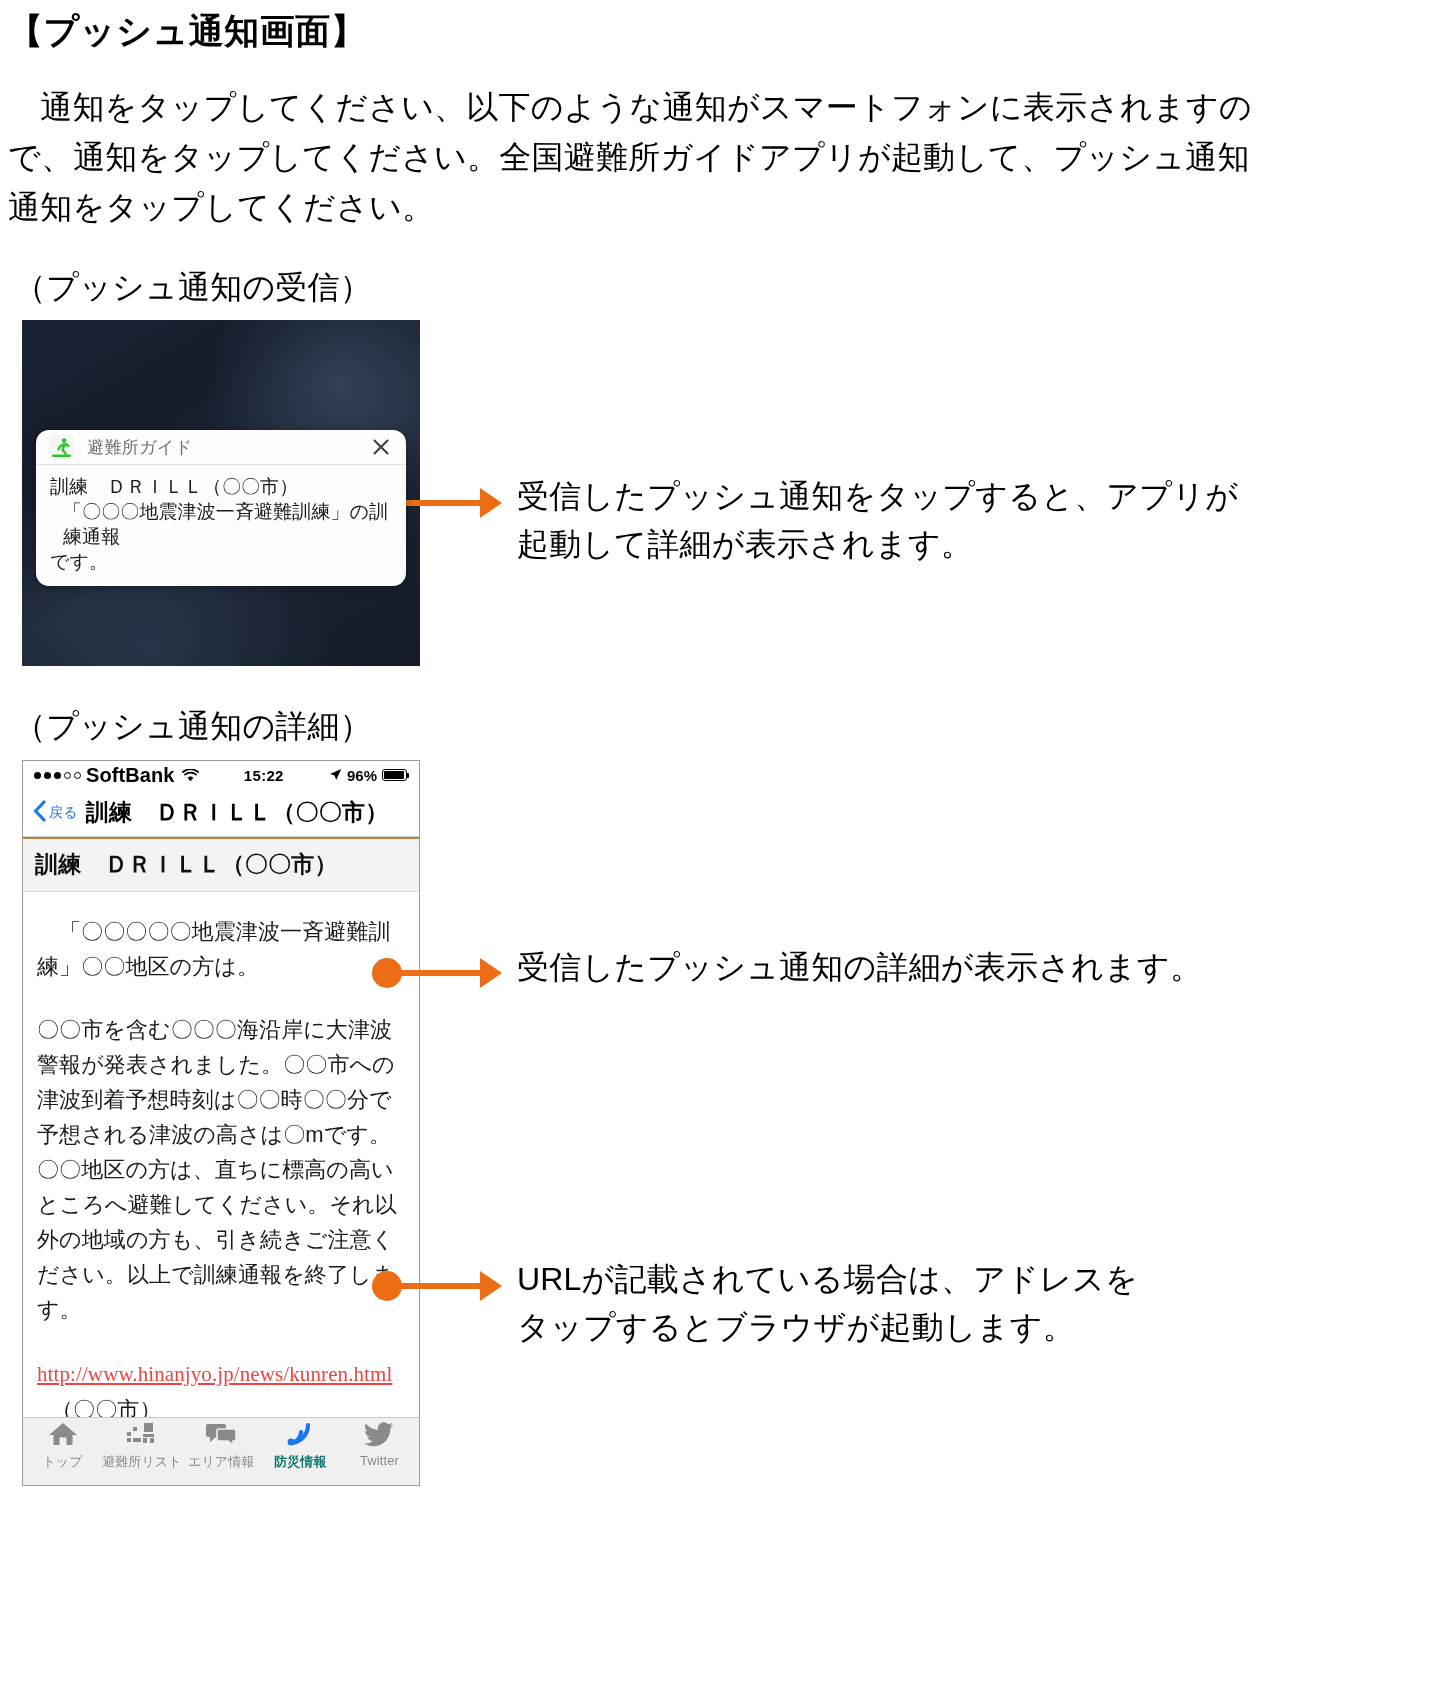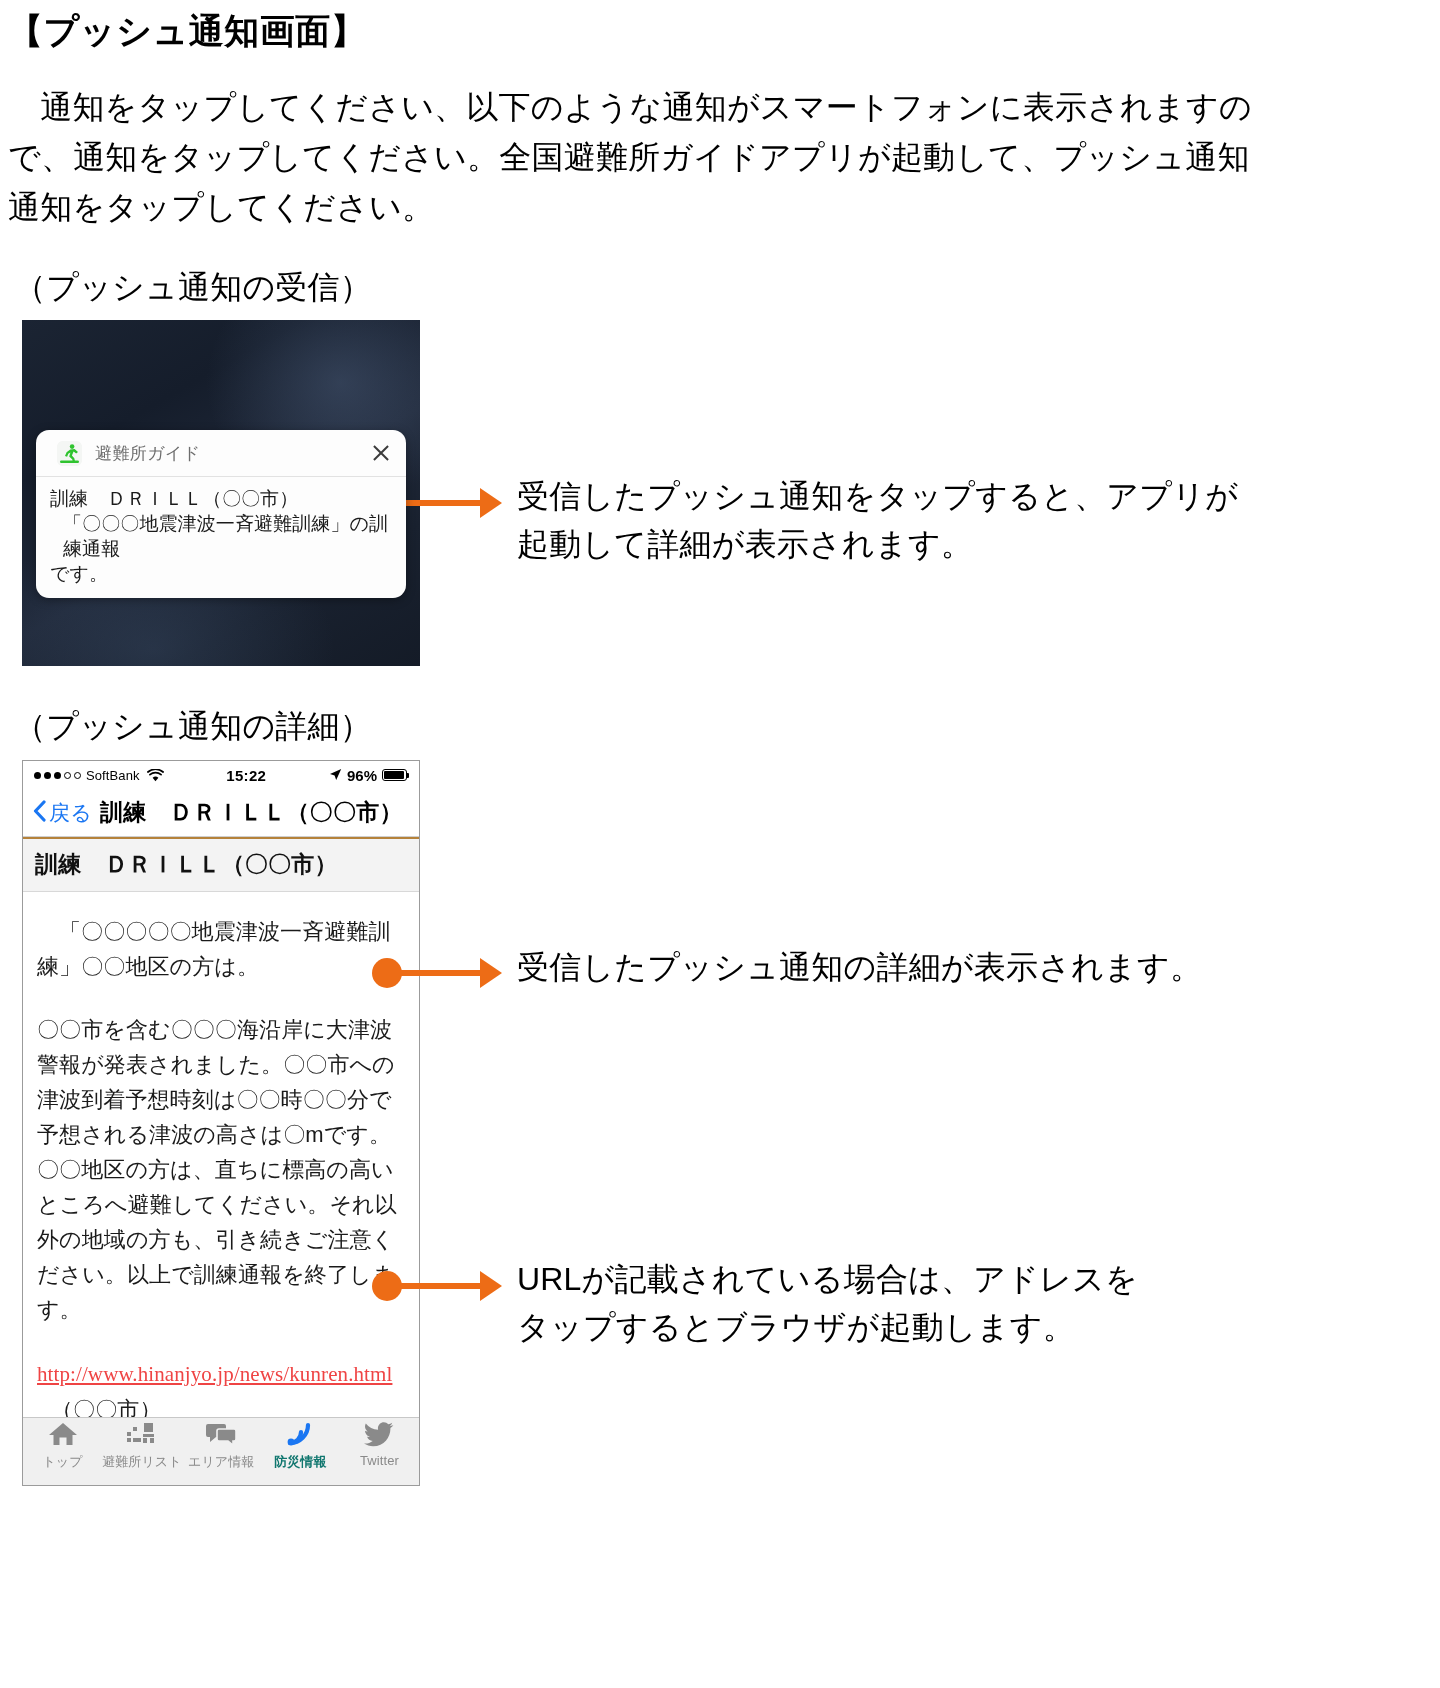--- a/index.html
+++ b/index.html
@@ -81,22 +81,22 @@
     width: 370px;
     background: #fdfdfd;
     border-radius: 13px;
     box-shadow: 0 2px 10px rgba(0,0,0,0.35);
     overflow: hidden;
     z-index: 3;
   }
   .notif-head {
     display: flex;
     align-items: center;
-    height: 47px;
-    padding: 0 14px 0 21px;
+    height: 35px;
+    padding: 0 14px 0 13px;
     border-bottom: 1px solid #e2e2e2;
     box-sizing: border-box;
   }
   .app-icon {
     width: 25px;
     height: 25px;
     border-radius: 6px;
     background: #f2f4f2;
     flex: 0 0 auto;
     display: flex;
@@ -160,21 +160,21 @@
     font-weight: bold;
     color: #000;
     box-sizing: border-box;
   }
   .sb-dots { display: flex; align-items: center; gap: 3px; margin-right: 5px; }
   .sb-dots i {
     width: 7px; height: 7px; border-radius: 50%;
     background: #000; display: block; box-sizing: border-box;
   }
   .sb-dots i.hollow { background: #fff; border: 1px solid #000; }
-  .sb-carrier { font-size: 13px; font-weight: normal; letter-spacing: 0.1px; }
+  .sb-carrier { font-size: 20px; font-weight: bold; letter-spacing: 0.1px; }
   .sb-wifi { margin-left: 7px; display: flex; align-items: flex-end; }
   .sb-time { flex: 1 1 auto; text-align: center; font-size: 15px; font-weight: bold; letter-spacing: 0.3px; }
   .sb-right { display: flex; align-items: center; gap: 5px; }
   .sb-batt-pct { font-size: 15px; font-weight: bold; }
   .sb-batt {
     width: 25px; height: 12px; border: 1px solid #000; border-radius: 3px;
     position: relative; box-sizing: border-box; padding: 1px;
   }
   .sb-batt span { display: block; height: 100%; width: 96%; background: #000; border-radius: 1px; }
   .sb-batt::after {
@@ -192,21 +192,21 @@
     background: #fff;
   }
   .nav-back {
     display: flex;
     align-items: center;
     color: #1a76f2;
     flex: 0 0 auto;
     cursor: pointer;
   }
   .nav-chevron { margin-right: 3px; display: block; }
-  .nav-back-label { font-size: 21px; letter-spacing: 0.2px; }
+  .nav-back-label { font-size: 14px; letter-spacing: 0.2px; }
   .nav-title {
     margin-left: 8px;
     font-size: 23px;
     font-weight: bold;
     letter-spacing: 0.3px;
     white-space: nowrap;
     color: #000;
   }
 
   .detail-title-bar {

